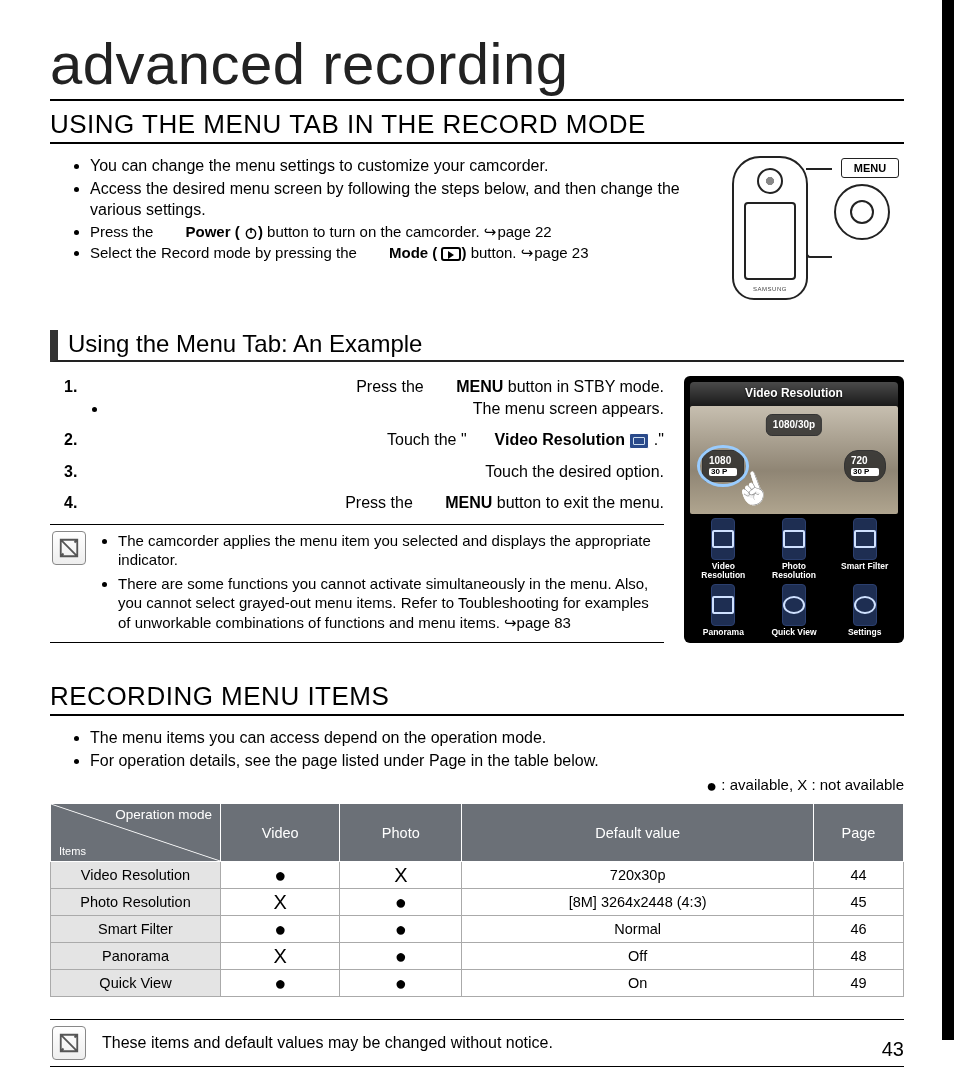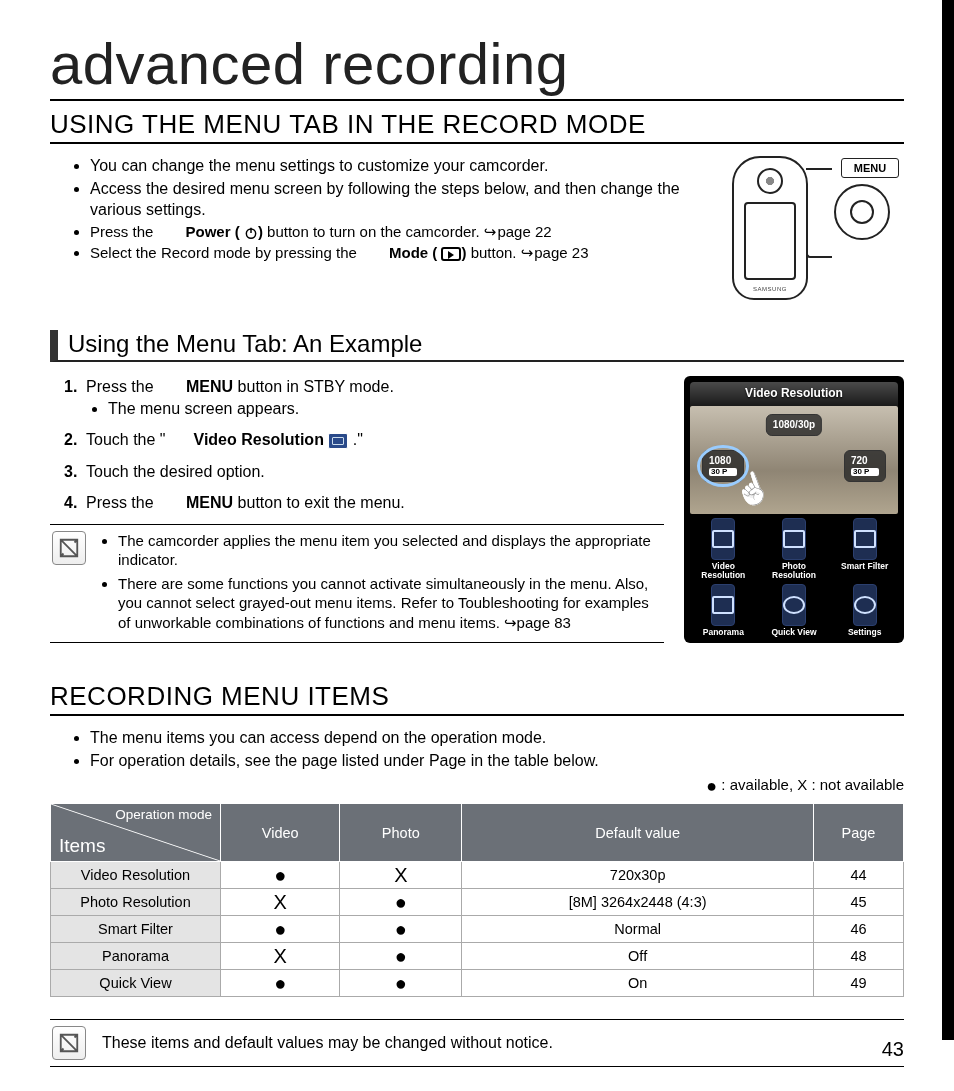--- a/index.html
+++ b/index.html
@@ -10,38 +10,38 @@
   .intro-col { flex: 1; }
   .ul-main { list-style: disc; margin-left: 40px; font-size: 16px; line-height: 1.3; }
   .ul-main li { margin-bottom: 2px; }
   .precheck-label { color: #2252a3; font-weight: bold; font-size: 15px; text-decoration: underline; margin: 14px 0 6px 14px; }
   .precheck-list { list-style: disc; margin-left: 40px; font-size: 15px; line-height: 1.35; }
   .arrow-ref::before { content: "\21AA"; margin-right: 1px; }
   .subsection-title { font-size: 24px; font-weight: 400; margin: 24px 0 14px 0; border-left: 8px solid #333; padding-left: 10px; border-bottom: 2px solid #222; padding-bottom: 2px; }
   .steps-row { display: flex; gap: 20px; }
   .steps-col { flex: 1; }
   .ol-steps { list-style: none; counter-reset: step; font-size: 16px; line-height: 1.35; margin-left: 14px; }
-  .ol-steps > li { counter-increment: step; margin-bottom: 10px; position: relative; padding-left: 22px; }
+  .ol-steps > li { counter-increment: step; margin-bottom: 10px; position: relative; padding-left: 22px; text-align: right; }
   .ol-steps > li::before { content: counter(step) "."; font-weight: bold; position: absolute; left: 0; }
   .sub-bullet { list-style: disc; margin-left: 22px; font-size: 16px; }
   .small-note { font-size: 13px; color: #222; margin-top: 2px; }
   .video-res-icon { display:inline-block; width:20px; height:16px; background:#2a4a8a; border:1px solid #fff; border-radius:2px; vertical-align:middle; position:relative; }
   .video-res-icon::after{content:""; position:absolute; left:3px; top:3px; right:3px; bottom:3px; border:1px solid #cde; border-radius:1px;}
   .notebox { border-top: 1px solid #000; border-bottom: 1px solid #000; margin-top: 10px; padding: 6px 0; display: flex; gap: 12px; align-items: flex-start; font-size: 15px; line-height: 1.3; }
   .note-icon { width: 34px; height: 34px; border: 1px solid #888; border-radius: 4px; display: inline-flex; align-items: center; justify-content: center; flex: 0 0 auto; margin-left: 2px; background: linear-gradient(#fff,#eee); }
   .note-icon svg { width: 22px; height: 22px; stroke:#555; fill:none; stroke-width:2;}
   .notebox ul { list-style: disc; margin-left: 20px; }
   .notebox li { margin-bottom: 4px; }
   .legend { font-size: 15px; text-align: right; margin-top: 4px; }
   .legend .dot { font-size: 18px; vertical-align: middle; }
   table.menu-table { width: 100%; border-collapse: collapse; font-size: 14.5px; margin-top: 6px; }
   table.menu-table th { background: #6b7077; color: #fff; font-weight: 400; padding: 8px 6px; border: 1px solid #fff; text-align: center; vertical-align: middle; }
   table.menu-table th.corner { text-align: left; position: relative; padding: 6px 10px; height: 58px; }
   table.menu-table th.corner .opmode { position:absolute; top:4px; right:8px; text-align:right; font-size:13.5px; line-height:1.1;}
-  table.menu-table th.corner .items { position:absolute; bottom:4px; left:8px; font-size:19px;}
+  table.menu-table th.corner .items { position:absolute; bottom:4px; left:8px; font-size:11px;}
   table.menu-table th.corner svg { position:absolute; inset:0; width:100%; height:100%; }
   table.menu-table td { border: 1px solid #aaa; text-align: center; padding: 5px 4px; }
   table.menu-table td.first { background: #e4e4e4; }
   .dot-cell { font-size: 20px; line-height: 0.6; }
   .footer-note { display:flex; align-items:center; gap:16px; border-top:1px solid #000; border-bottom:1px solid #000; padding:6px 0; margin-top:22px;}
   .page-number { position:absolute; right:50px; bottom:0; font-size:20px; padding-bottom:6px;}
   .page-edge { position:absolute; top:0; right:0; width:12px; height:1040px; background:#000; }
   
   .camcorder-fig { width: 180px; flex:0 0 auto; position: relative; height: 150px; }
   .cam-body { position:absolute; left:8px; top:0; width:76px; height:144px; border:2px solid #222; border-radius:28px 28px 22px 22px; background:#fff; }
@@ -54,21 +54,21 @@
   .cam-wheel{position:absolute; right:14px; top:28px; width:56px; height:56px; border:2px solid #222; border-radius:50%; background:radial-gradient(circle,#fff 62%, #fff 62%);}
   .cam-wheel::after{content:""; position:absolute; inset:14px; border:2px solid #222; border-radius:50%;}
   
   .screen-fig{ width:220px; flex:0 0 auto; background:#000; border-radius:6px; padding:6px; position:relative;}
   .screen-title{ text-align:center; color:#fff; font-size:12px; font-weight:bold; padding:4px 0 6px; text-shadow:0 1px 2px #000; background:linear-gradient(#4a4a4a,#1a1a1a); border-radius:4px 4px 0 0;}
   .screen-preview{height:108px; background:linear-gradient(180deg,#c7bfb0 0%, #8f8574 60%, #b0a58f 100%); position:relative; border-radius:2px; margin-bottom:4px;}
   .res-pill{position:absolute; background:rgba(40,40,40,0.8); color:#fff; font-size:10px; font-weight:bold; padding:5px 6px; border-radius:6px; text-align:left; line-height:1; min-width:42px; border:1px solid #333;}
   .res-pill .sub{font-size:8px; display:block; background:#fff; color:#000; border-radius:2px; margin-top:2px; padding:0 2px;}
   .pill-a{top:8px; left:50%; transform:translateX(-50%);}
   .pill-b{top:44px; left:12px;}
-  .pill-c{top:44px; right:12px;}
+  .pill-c{top:44px; right:12px;border-radius:14px;}
   .pill-b::before{content:""; position:absolute; inset:-6px; border:3px solid #9cf; border-radius:50%;}
   .hand{position:absolute; left:44px; top:66px; font-size:30px; transform:rotate(-20deg); filter:grayscale(1) brightness(1.4);}
   .screen-grid{display:grid; grid-template-columns:repeat(3,1fr); gap:4px;}
   .screen-cell{background:#1e2e52; border:1px solid #2b3f6e; border-radius:4px; height:42px; display:flex; align-items:center; justify-content:center;}
   .screen-cell span{display:block; width:22px; height:18px; border:2px solid #cfe1ff; border-radius:2px;}
   .screen-label{color:#fff; font-size:8.5px; font-weight:bold; text-align:center; line-height:1.05; margin-top:2px;}
   .screen-col{display:flex; flex-direction:column; align-items:center;}
   .bold{font-weight:bold;padding-left:28px;}
   .play-icon{display:inline-block; width:20px; height:14px; border:2px solid #000; border-radius:3px; vertical-align:middle; position:relative;}
   .play-icon::after{content:""; position:absolute; left:5px; top:2px; border-left:6px solid #000; border-top:4px solid transparent; border-bottom:4px solid transparent;}

